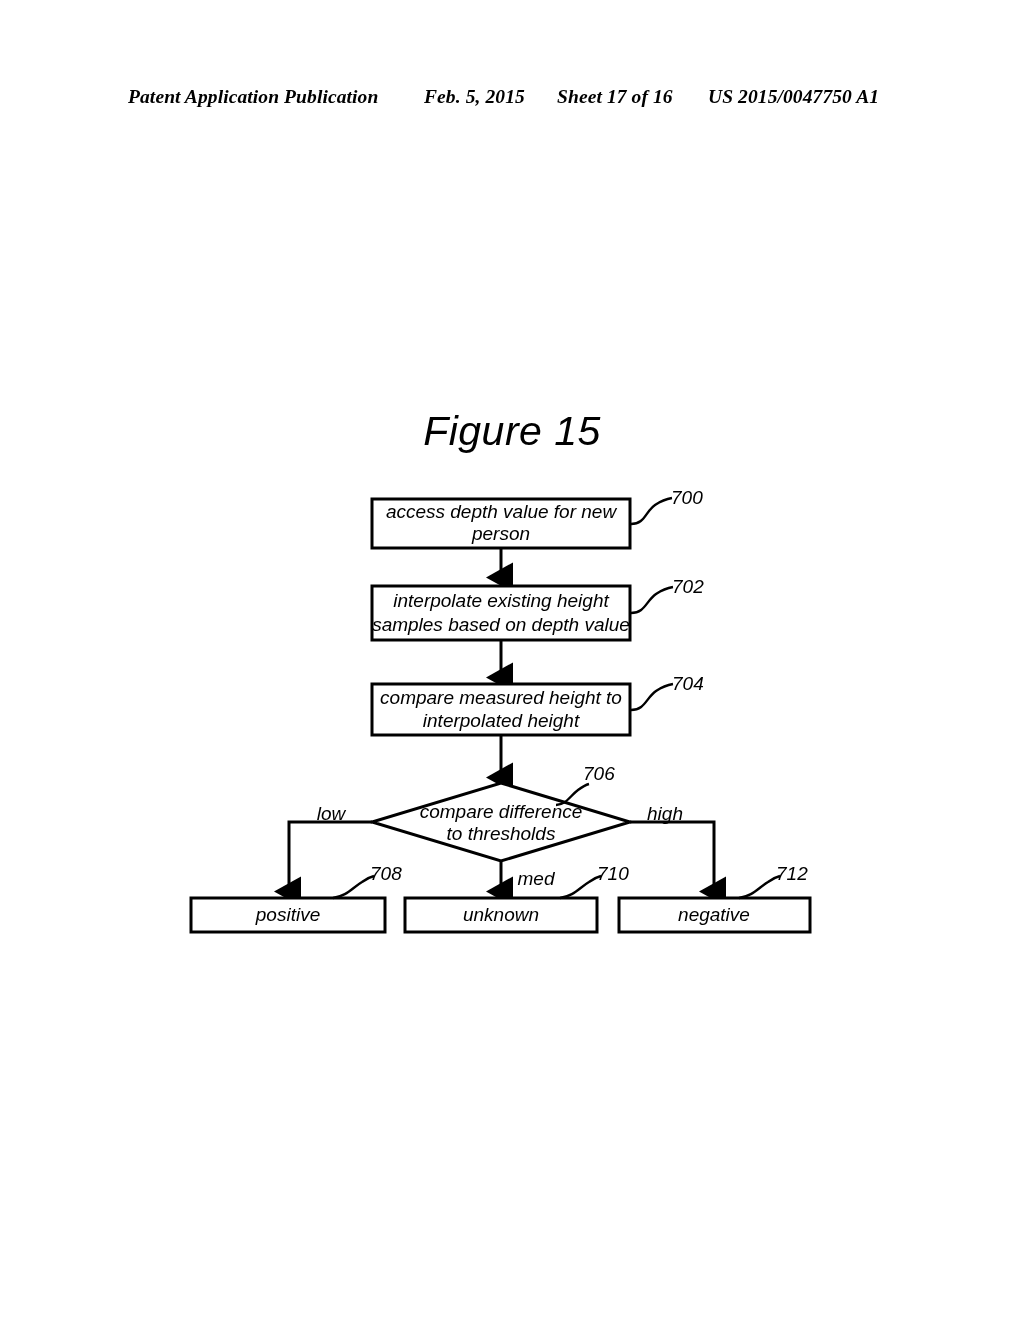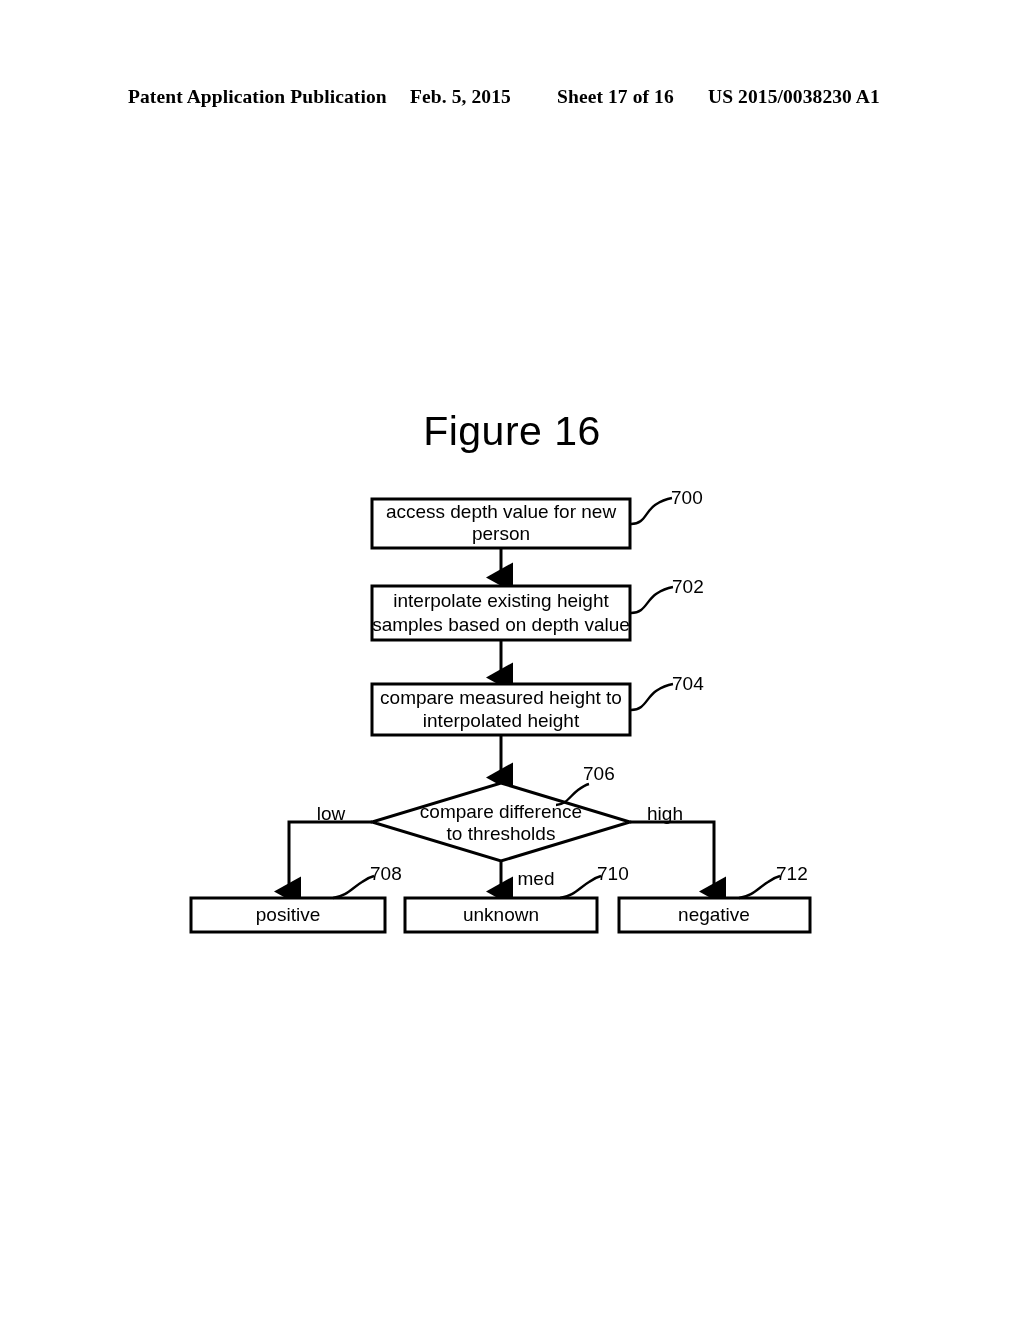--- a/index.html
+++ b/index.html
@@ -14,35 +14,36 @@
     position: relative;
     font-family: "Liberation Sans", sans-serif;
     color: #000000;
     overflow: hidden;
   }
   #page {
     position: absolute;
     left: 0; top: 0;
     width: 1024px;
     height: 1320px;
+    font-style: italic;
   }
   
   .pub-header {
     position: absolute;
     top: 86px;
     left: 0;
     width: 1024px;
     font-family: "Liberation Serif", serif;
     font-weight: bold;
     font-size: 19.5px;
     letter-spacing: 0.1px;
     white-space: nowrap;
   }
   .hdr-title   { position: absolute; left: 128px; top: 0; }
-  .hdr-date    { position: absolute; left: 410px; top: 0; }
+  .hdr-date    { position: absolute; left: 424px; top: 0; }
   .hdr-sheet   { position: absolute; left: 557px; top: 0; }
   .hdr-number  { position: absolute; left: 708px; top: 0; }
 
   
   .figure-title {
     position: absolute;
     left: 0;
     top: 408px;
     width: 1024px;
     text-align: center;
@@ -101,24 +102,24 @@
 </style>
 </head>
 <body>
 
 <div id="page">
 
   <div class="pub-header">
     <span class="hdr-title">Patent Application Publication</span>
     <span class="hdr-date">Feb. 5, 2015</span>
     <span class="hdr-sheet">Sheet 17 of 16</span>
-    <span class="hdr-number">US 2015/0038230 A1</span>
+    <span class="hdr-number">US 2015/0047750 A1</span>
   </div>
 
-  <div class="figure-title">Figure 16</div>
+  <div class="figure-title">Figure 15</div>
 
   <svg id="flow" viewBox="0 0 1024 1320">
     <defs>
       <marker id="arrowhead" markerWidth="10" markerHeight="10" refX="5.2" refY="4" orient="auto" markerUnits="strokeWidth">
         <path d="M0,0 L10,0 L5,9 z" fill="#000000"></path>
       </marker>
     </defs>
 
     <line class="conn" x1="501" y1="548" x2="501" y2="578" marker-end="url(#arrowhead)"></line>
     <line class="conn" x1="501" y1="640" x2="501" y2="678" marker-end="url(#arrowhead)"></line>

